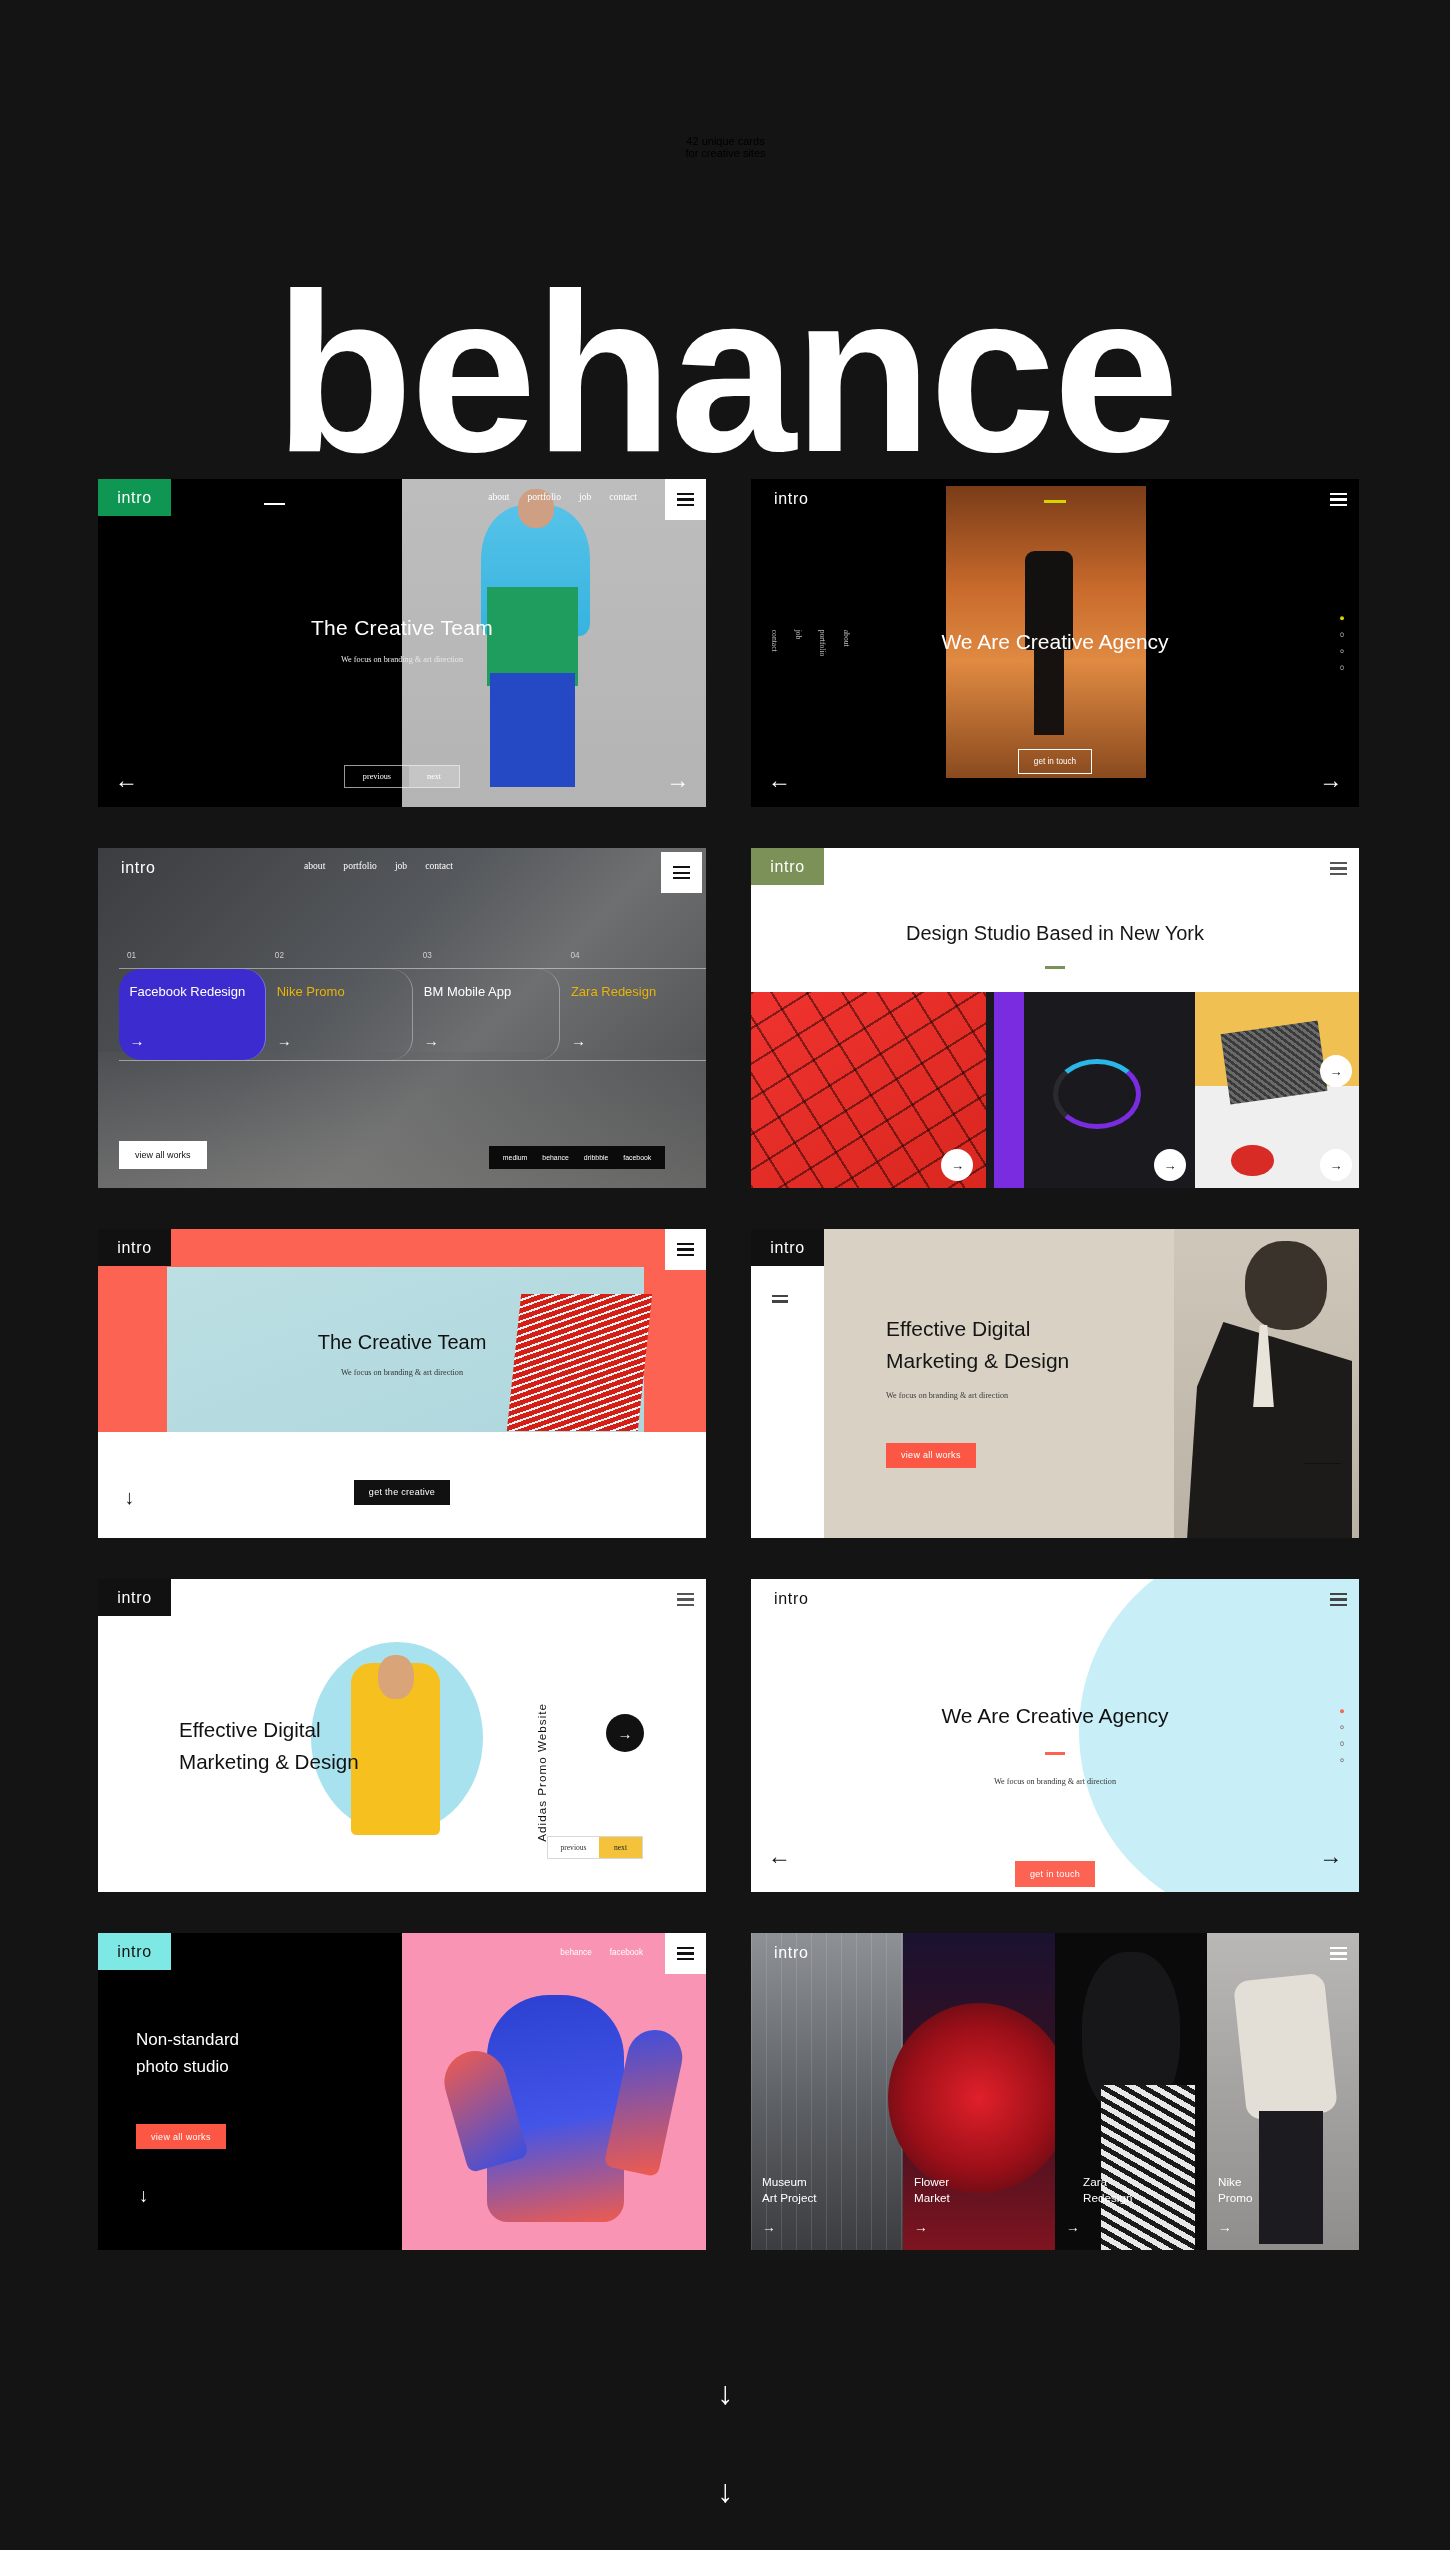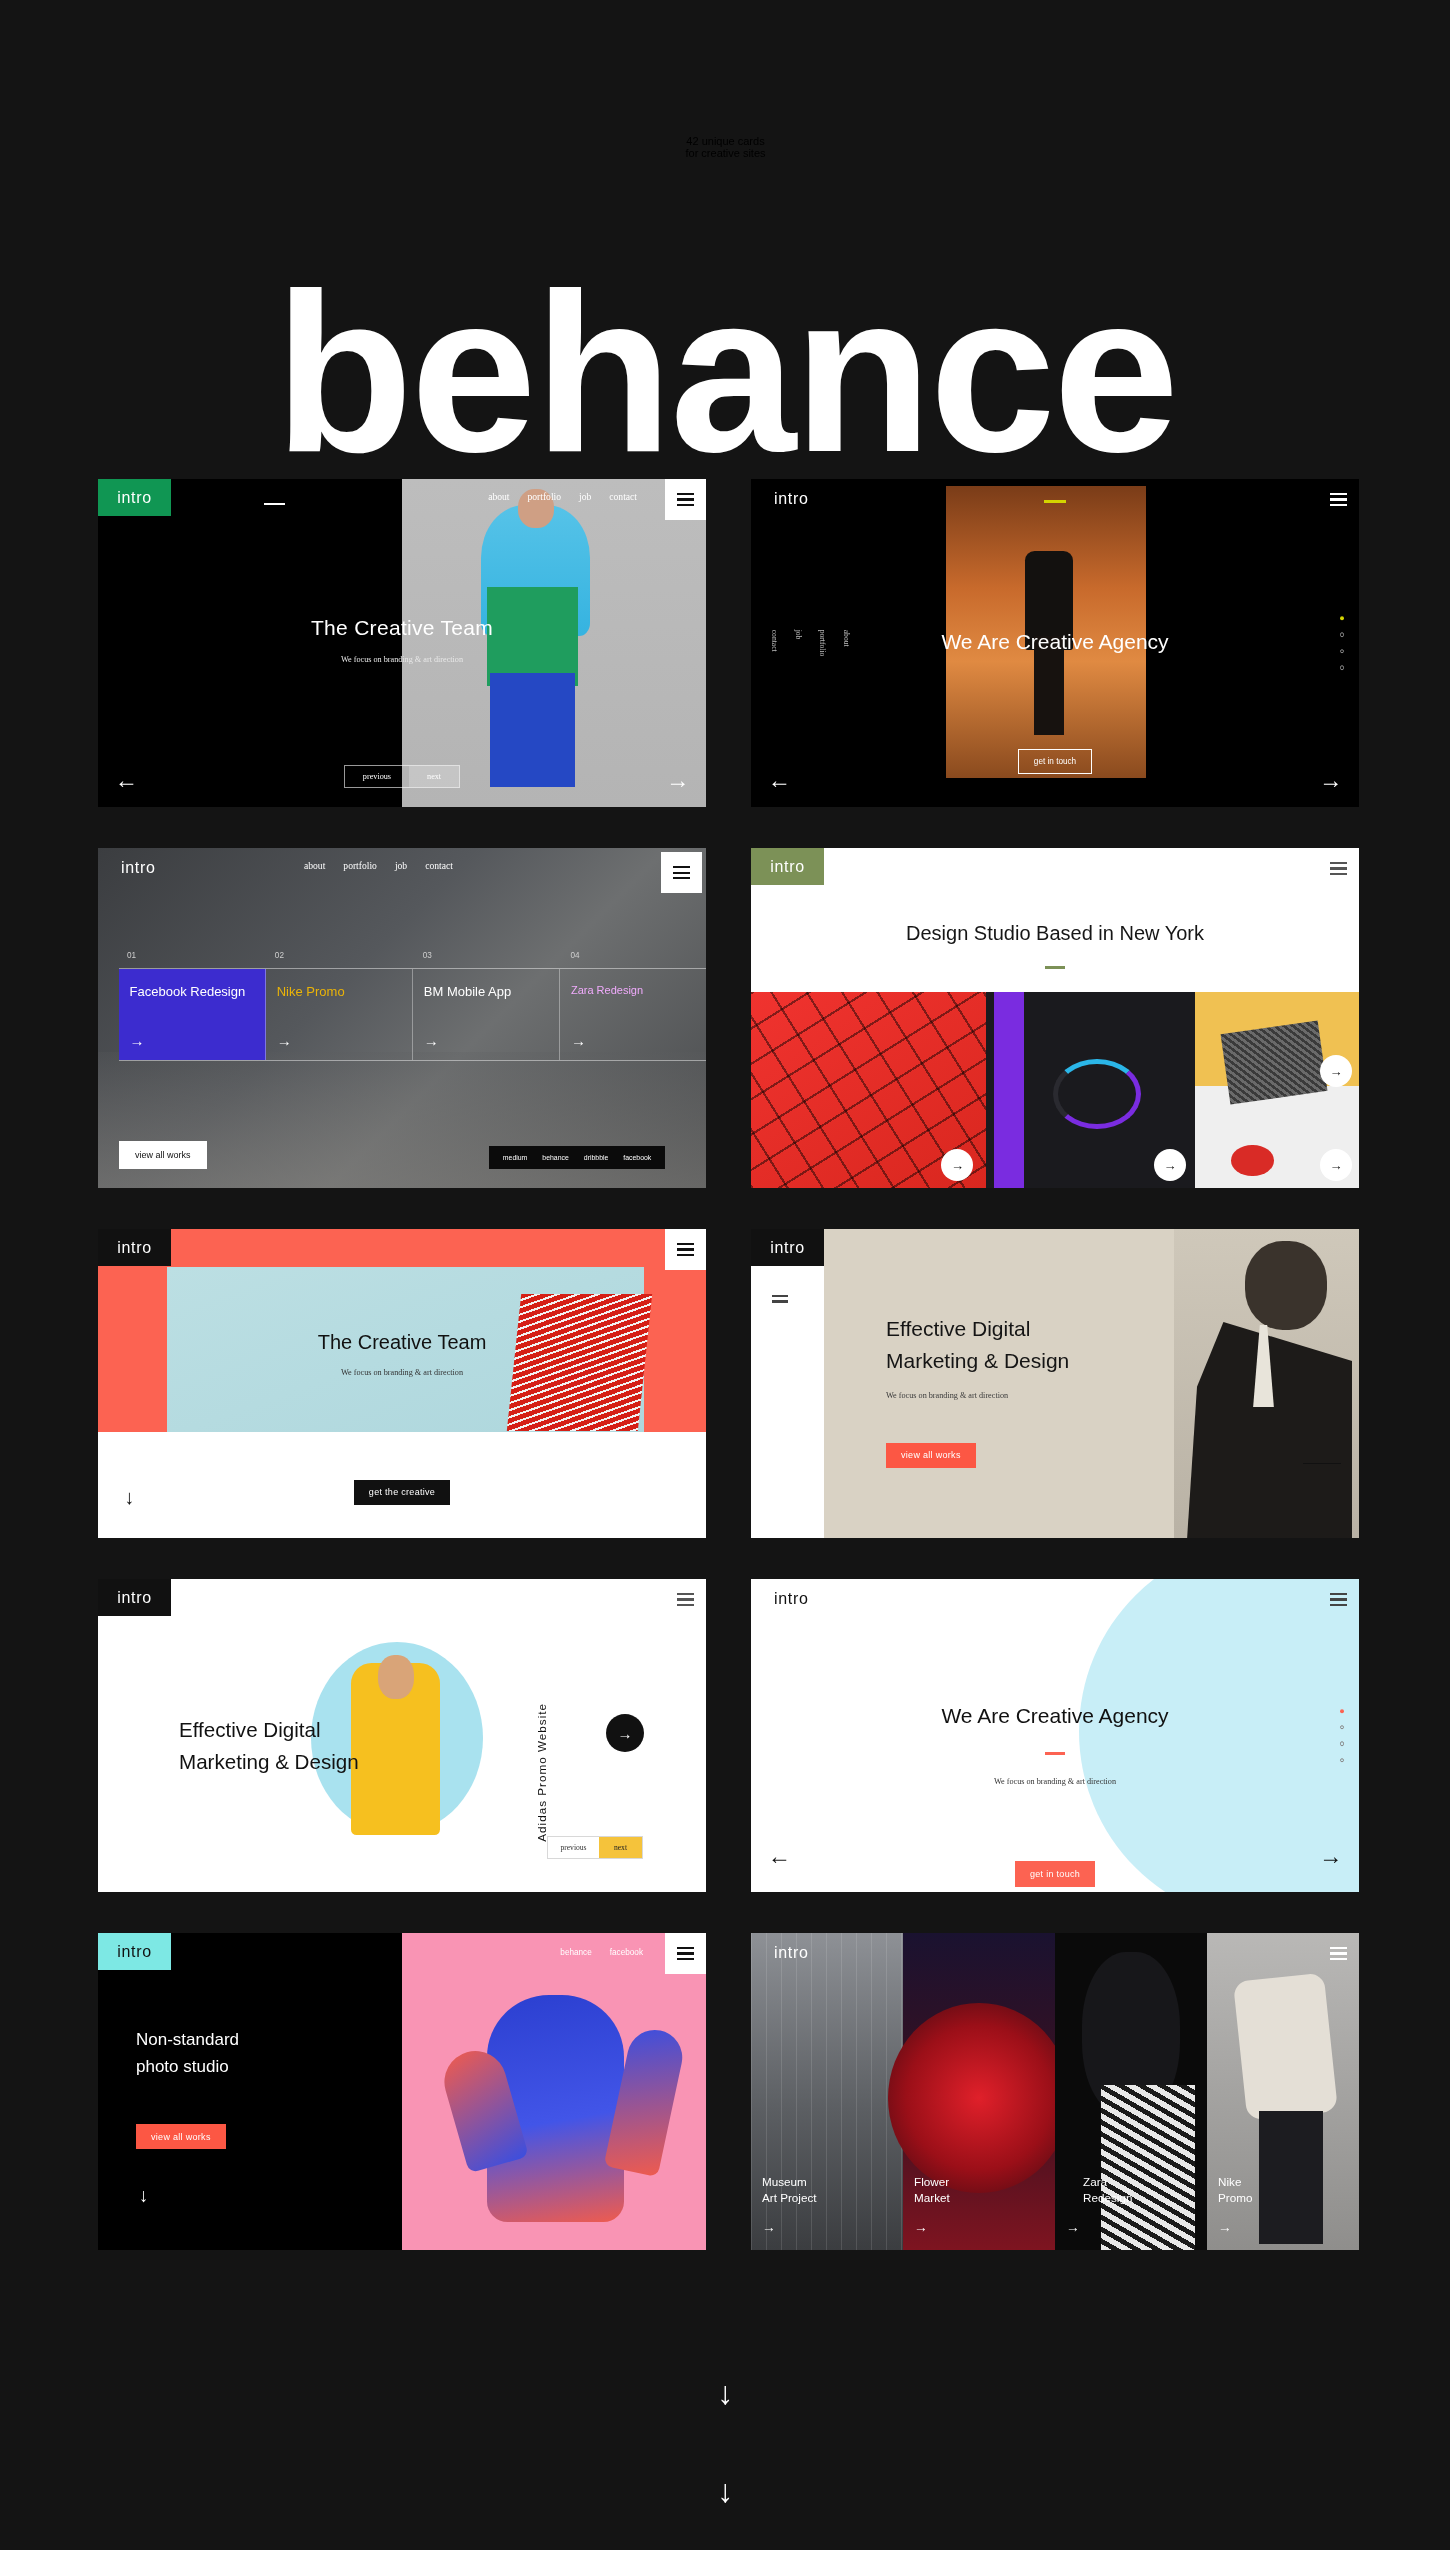--- a/index.html
+++ b/index.html
@@ -75,21 +75,21 @@
 
   .dots { position:absolute; right:15px; top:50%; transform:translateY(-50%); display:flex; flex-direction:column; gap:12.4px; align-items:center; z-index:9;}
   .dots i { display:block; width:4.1px; height:4.1px; border-radius:50%; border:0.7px solid #888; }
   .dots i.on { border:none; }
 
   .circ-arrow {
     width:32px; height:32px; border-radius:50%; background:#fff; color:#111;
     display:flex; align-items:center; justify-content:center; font-size:13px;
   }
 
-  .proj-cell { position:relative; }
+  .proj-cell { position:relative;border-radius:22px; }
   .vtext { writing-mode:vertical-rl; }
 
   .bottom-arrows {
     position:absolute; left:0; right:0; top:2377px; text-align:center; color:#fff; z-index:5;
   }
   .bottom-arrows div { font-size:32px; line-height:1; margin-bottom:66px; }
 </style>
 </head>
 <body>
 
@@ -218,21 +218,21 @@
       </div>
       <div class="proj-cell" style="flex:1;padding:15px 11px;border-right:0.7px solid rgba(255,255,255,.35);">
         <div style="color:#eab308;font-size:13px;line-height:1.25;">Nike Promo</div>
         <div style="position:absolute;left:11px;bottom:11px;color:#fff;font-size:15px;">→</div>
       </div>
       <div class="proj-cell" style="flex:1;padding:15px 11px;border-right:0.7px solid rgba(255,255,255,.35);">
         <div style="color:#fff;font-size:13px;line-height:1.25;">BM Mobile App</div>
         <div style="position:absolute;left:11px;bottom:11px;color:#fff;font-size:15px;">→</div>
       </div>
       <div class="proj-cell" style="flex:1;padding:15px 11px;">
-        <div style="color:#f0abfc;font-size:11px;line-height:1.25;">Zara Redesign</div>
+        <div style="color:#eab308;font-size:13px;line-height:1.25;">Zara Redesign</div>
         <div style="position:absolute;left:11px;bottom:11px;color:#fff;font-size:15px;">→</div>
       </div>
     </div>
 
     <div style="position:absolute;left:20.6px;bottom:19px;background:#fff;color:#111;font-size:9px;padding:9px 16.5px;z-index:9;">view all works</div>
 
     <div style="position:absolute;right:41px;bottom:19px;background:#0b0b0b;display:flex;gap:15px;padding:8.2px 13.7px;z-index:9;">
       <span style="color:#fff;font-size:6.9px;">medium</span>
       <span style="color:#fff;font-size:6.9px;">behance</span>
       <span style="color:#fff;font-size:6.9px;">dribbble</span>

